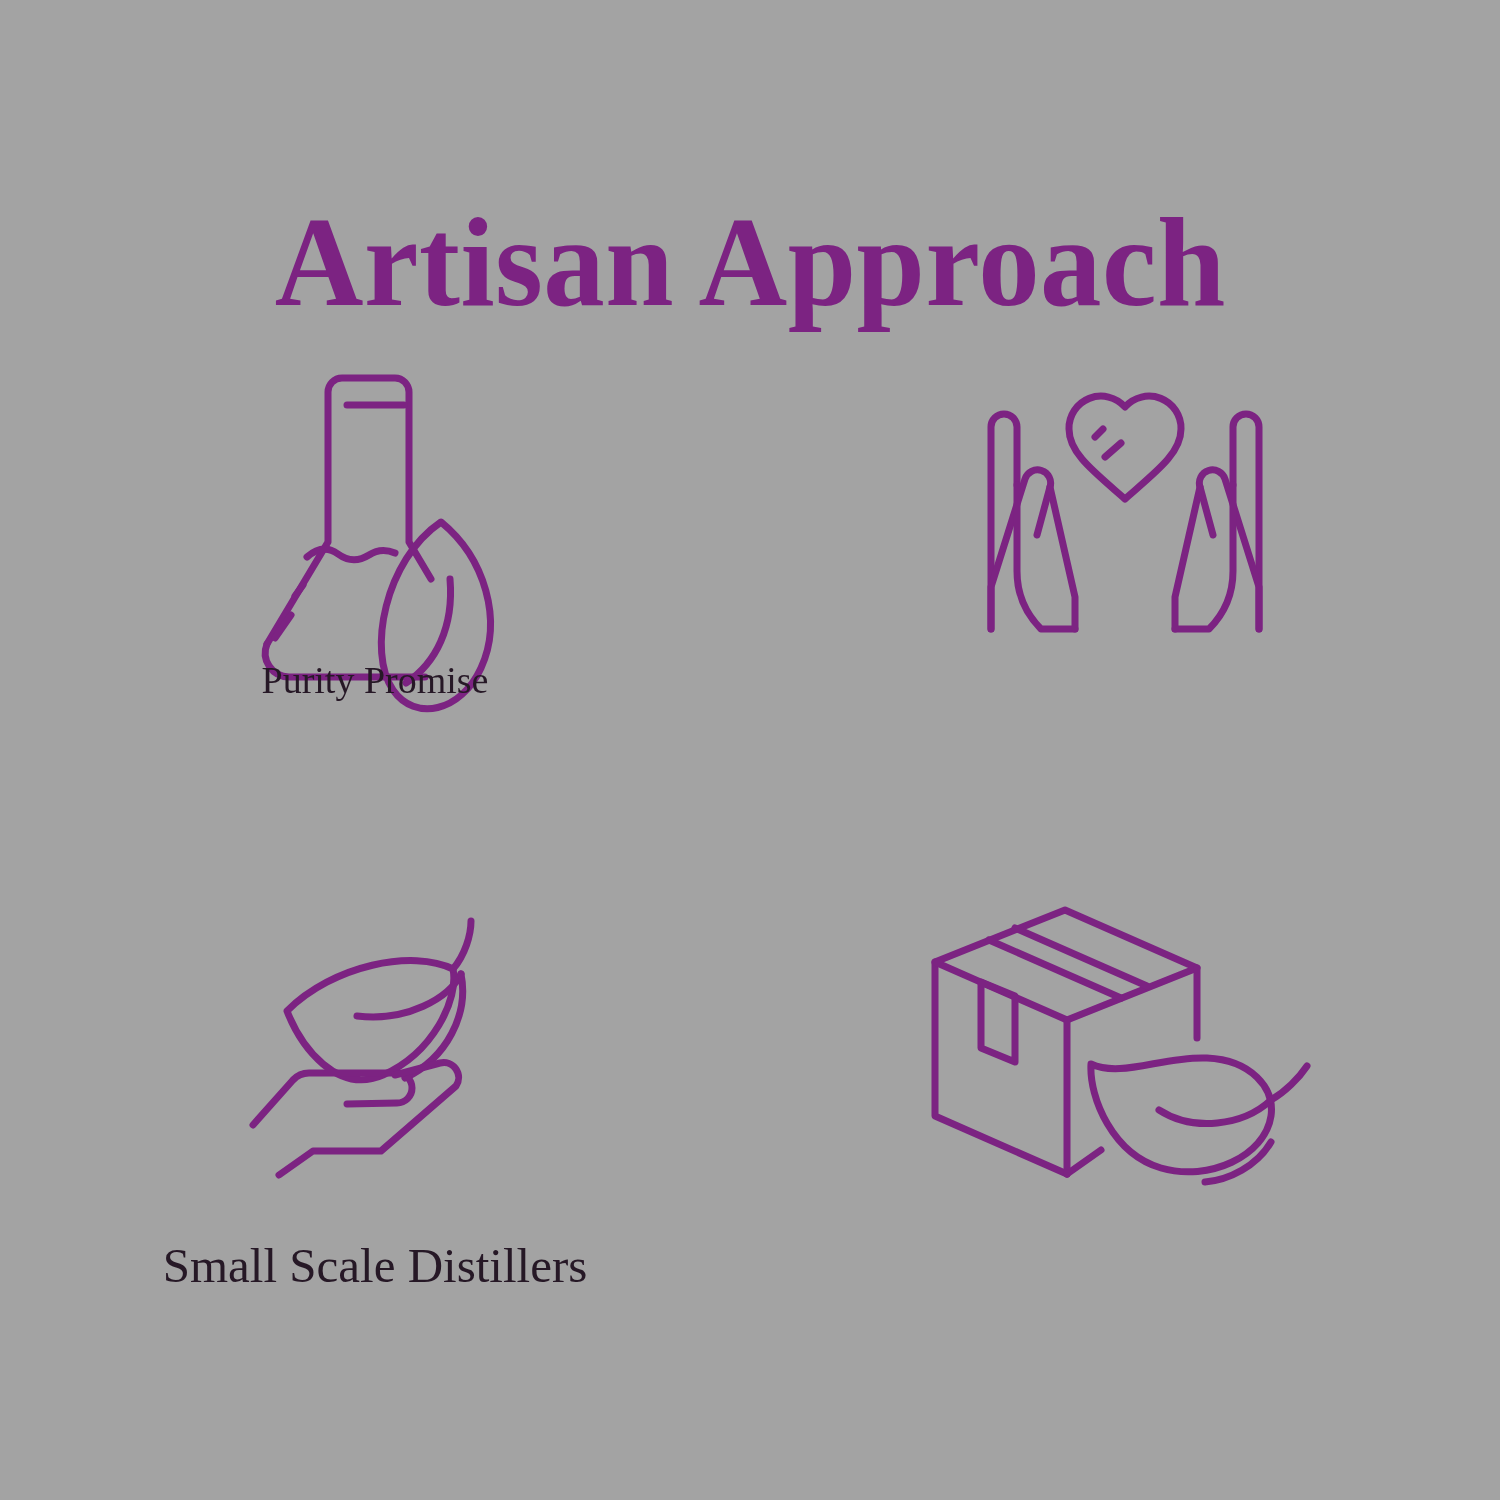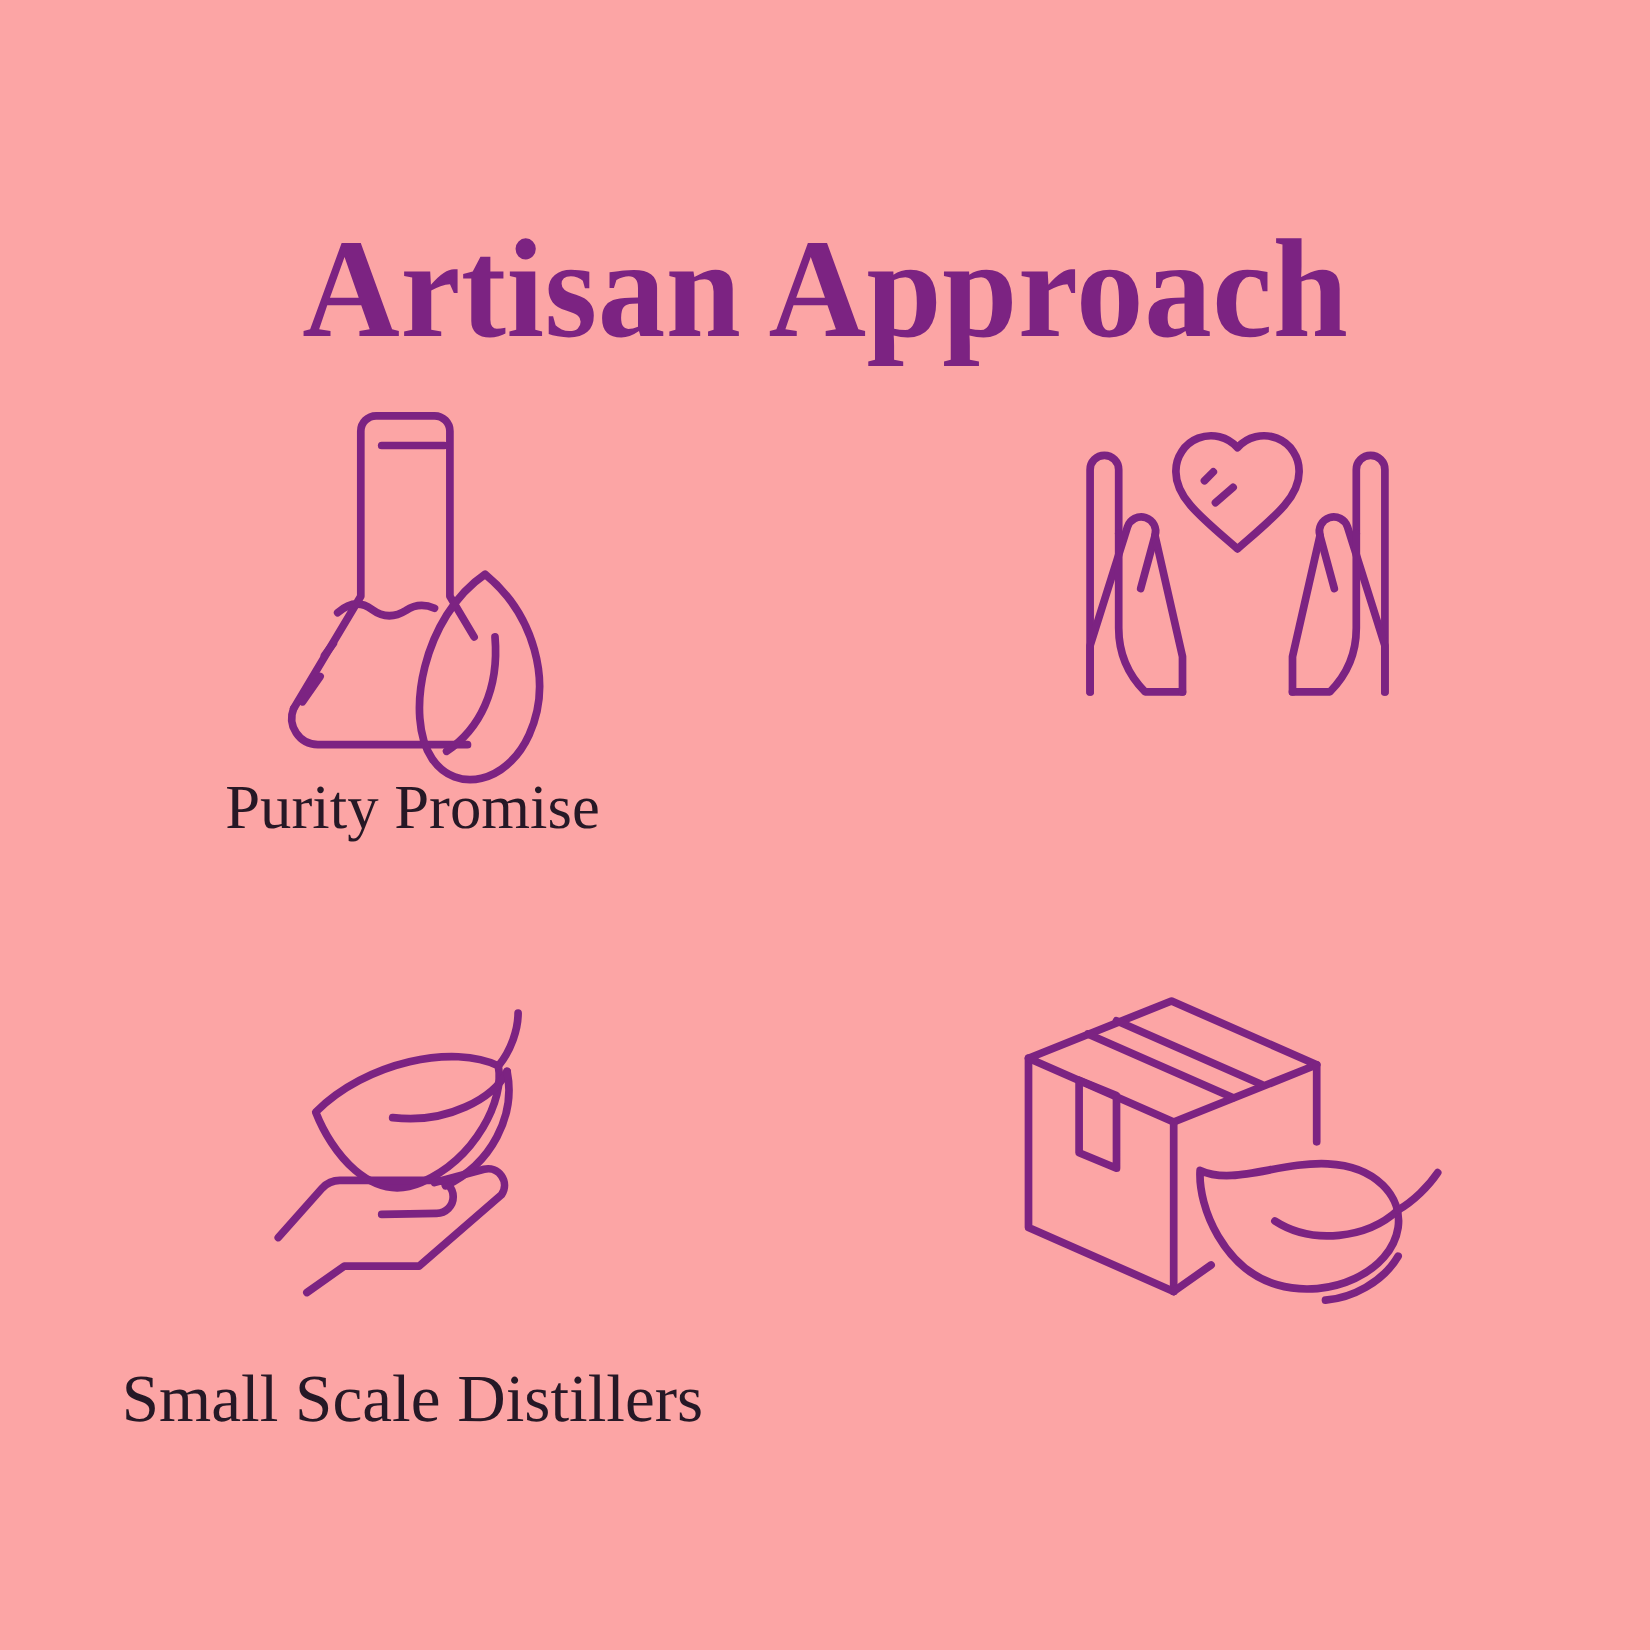--- a/index.html
+++ b/index.html
@@ -10,21 +10,21 @@
     width: 1500px;
     height: 1500px;
     background: #f8f7f6;
     font-family: "Liberation Serif", "DejaVu Serif", serif;
     overflow: hidden;
   }
   .page {
     position: relative;
     width: 1500px;
     height: 1500px;
-    background: #fca5a5;
+    background: #a3a3a3;
     box-sizing: border-box;
   }
 
   
   .title-wrap {
     position: absolute;
     top: 112px;
     left: 0;
     width: 1500px;
     text-align: center;
@@ -66,29 +66,28 @@
     align-items: center;
     justify-content: center;
   }
   .cell.r2 .icon-slot {
     height: 280px;
   }
   .label {
     color: #261826;
     font-family: "Liberation Serif", "DejaVu Serif", serif;
     font-weight: 400;
-    font-size: 57px;
+    font-size: 38px;
     line-height: 1.07;
     text-align: center;
     white-space: pre-line;
-    margin-top: 44px;
   }
   .cell.r2 .label {
     margin-top: 60px;
-    font-size: 61px;
+    font-size: 49px;
   }
 
   
   svg.ico {
     display: block;
     overflow: visible;
   }
   .stroke {
     fill: none;
     stroke: #7c2382;

